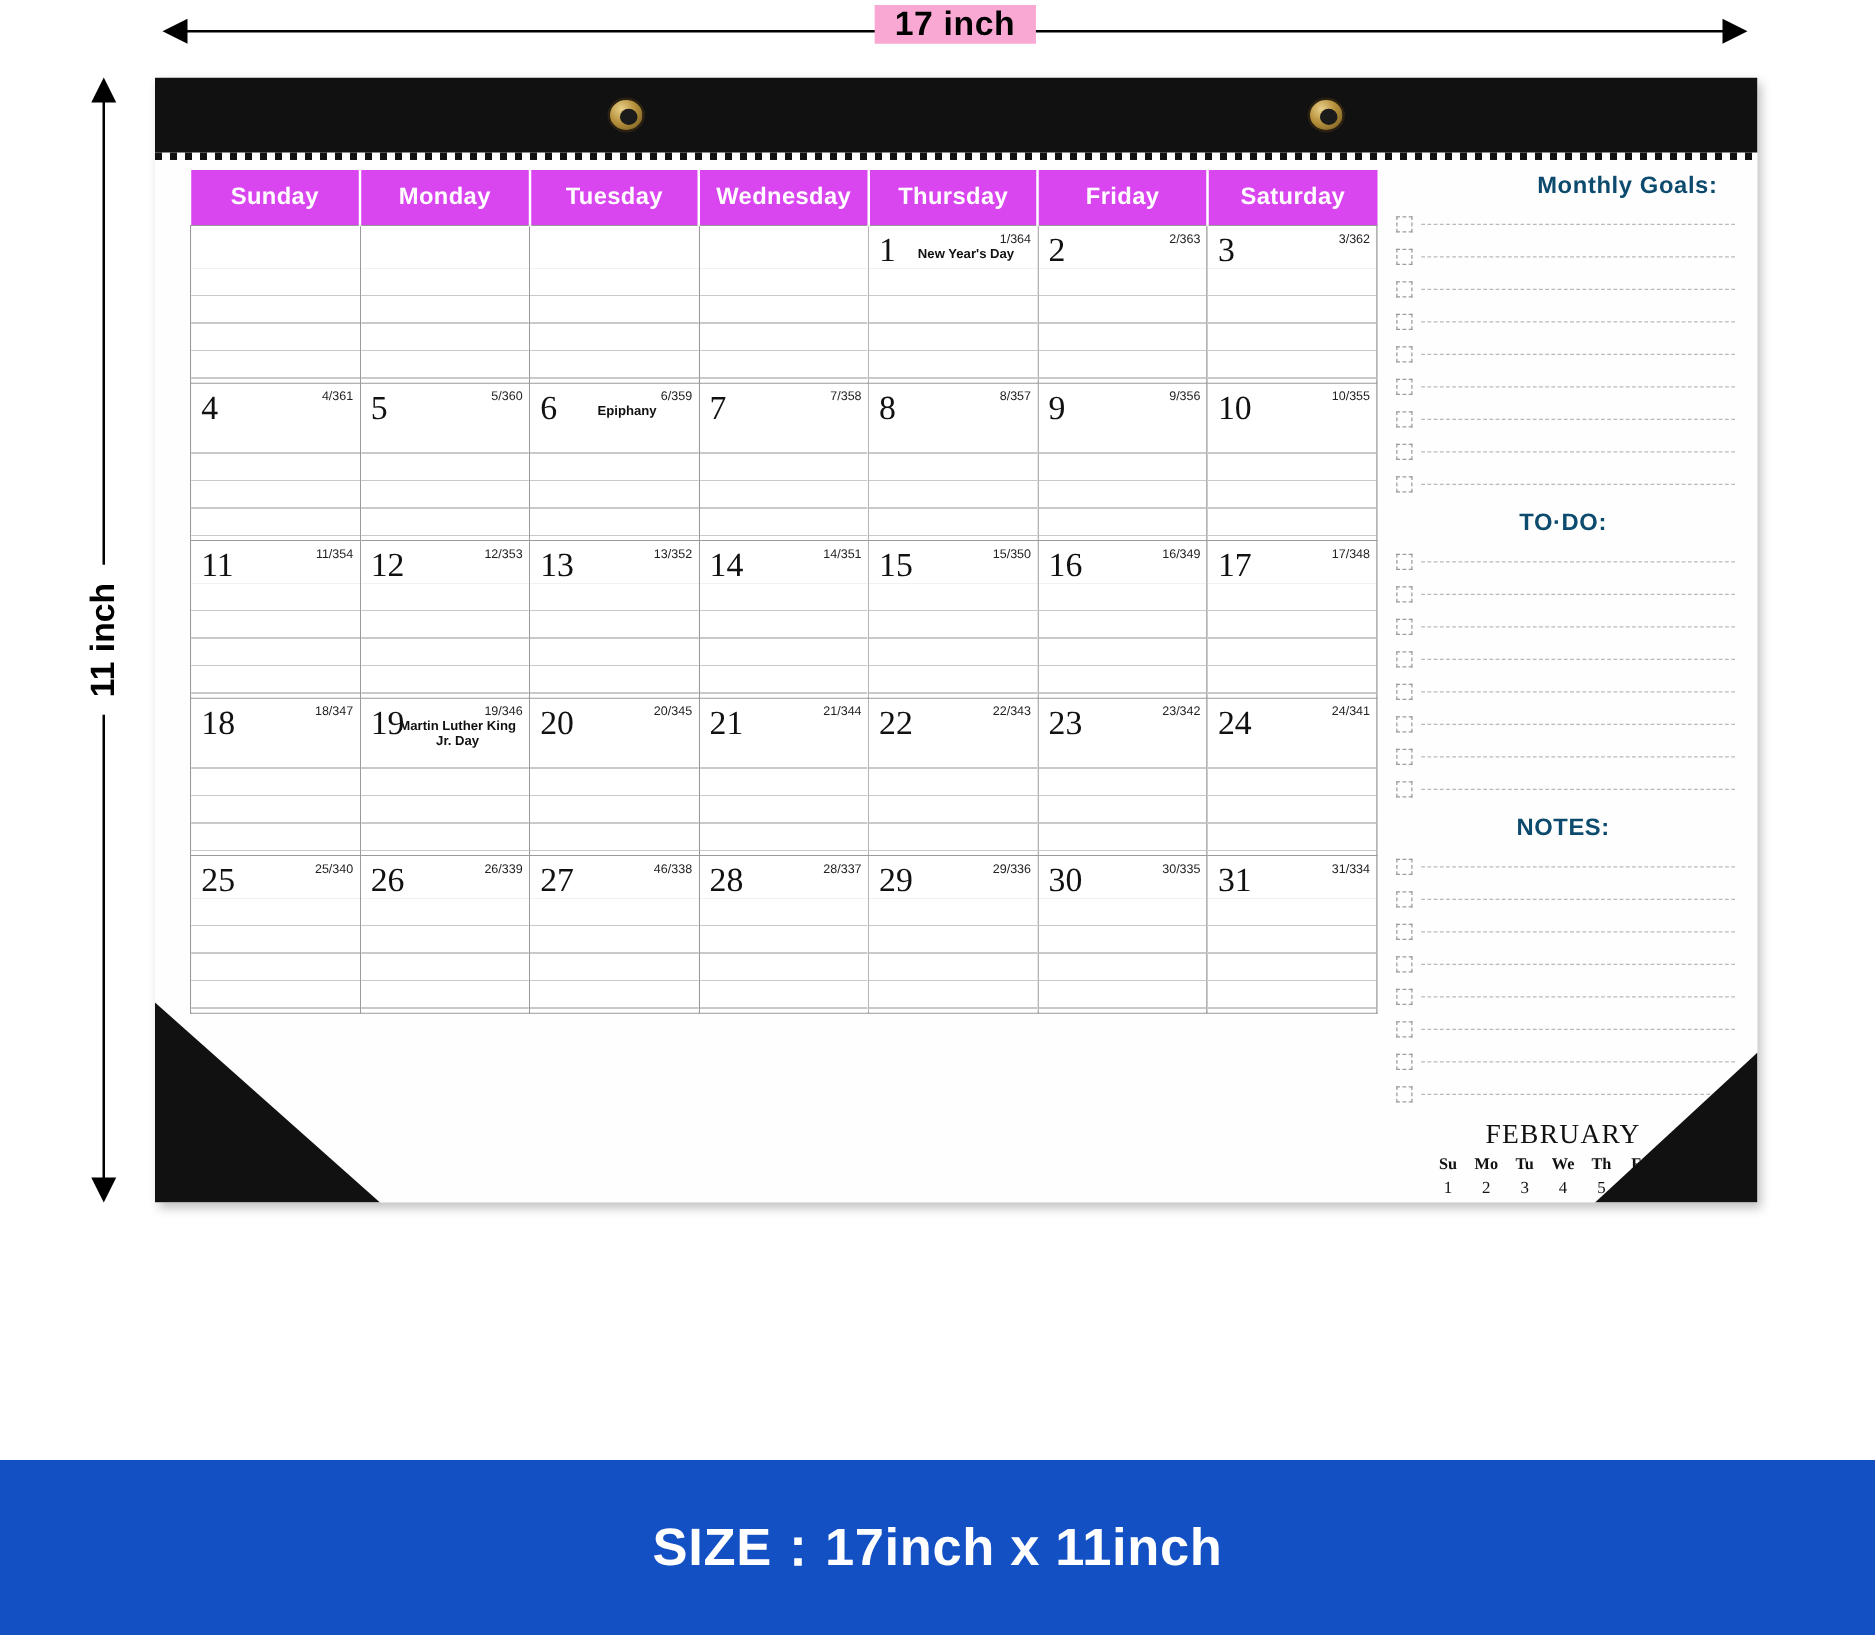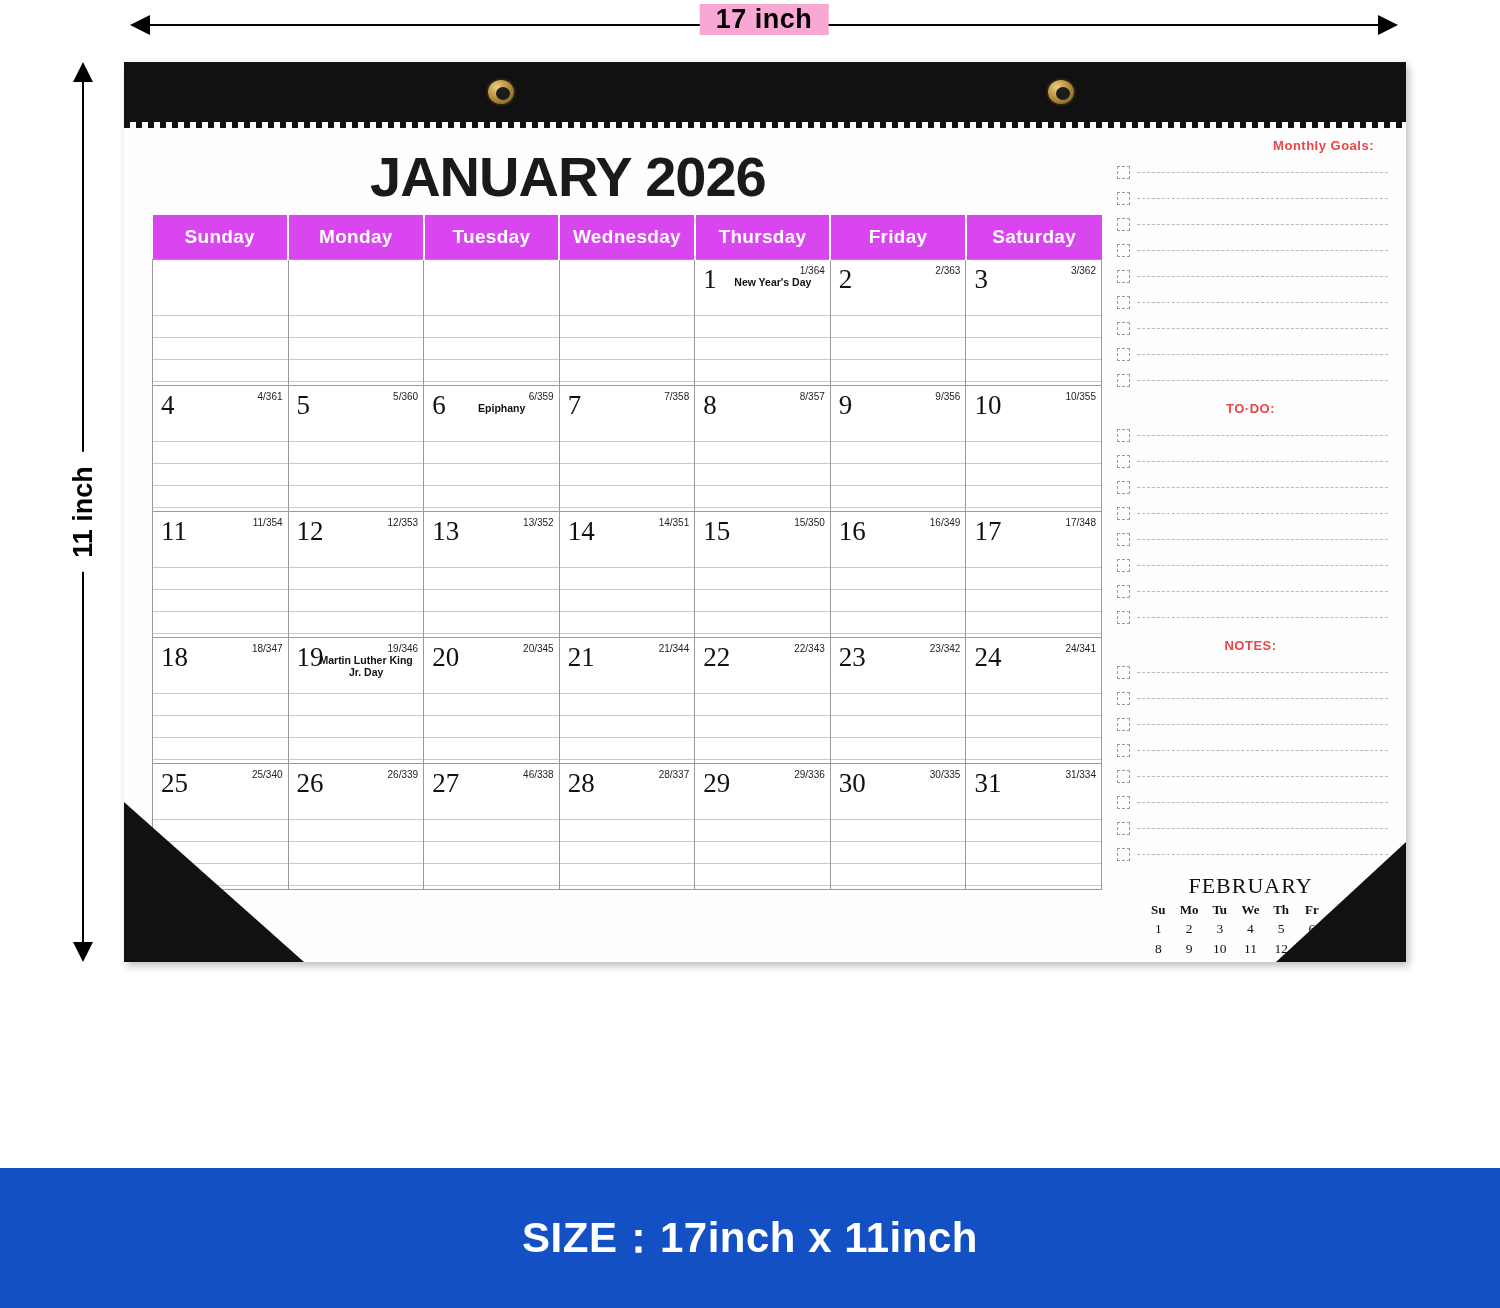--- a/index.html
+++ b/index.html
@@ -132,21 +132,21 @@
     position:absolute; left:0; right:0; top:34px; bottom:2px;
     background-image:repeating-linear-gradient(to bottom,
        transparent 0 21px, #c9c9c9 21px 22px);
   }
 
   
   .cal-side {
     flex:1; padding:6px 18px 0 14px; position:relative;
   }
   .side-head {
-    text-align:center; font-size:13px; font-weight:bold; color:#ef4444;
+    text-align:center; font-size:19px; font-weight:bold; color:#0c4a6e;
     letter-spacing:0.5px; margin:8px 0 6px 0;
   }
   .side-head.goals { text-align:right; padding-right:14px; margin-top:4px; }
   .checkline-wrap { padding-left:4px; }
   .checkline {
     display:flex; align-items:center; height:26px;
   }
   .checkbox {
     width:13px; height:13px; border:1px dashed #9b9b9b; flex:0 0 auto; margin-right:7px;
   }
@@ -202,21 +202,20 @@
 
 <div class="calendar">
   <div class="cal-top-bar"></div>
   <div class="grommet g1"></div>
   <div class="grommet g2"></div>
   <div class="perforation"></div>
 
   <div class="cal-body">
 
     <div class="cal-main">
-      <div class="month-title">JANUARY 2026</div>
       <table class="grid">
         <thead>
           <tr>
             <th>Sunday</th>
             <th>Monday</th>
             <th>Tuesday</th>
             <th>Wednesday</th>
             <th>Thursday</th>
             <th>Friday</th>
             <th>Saturday</th>

